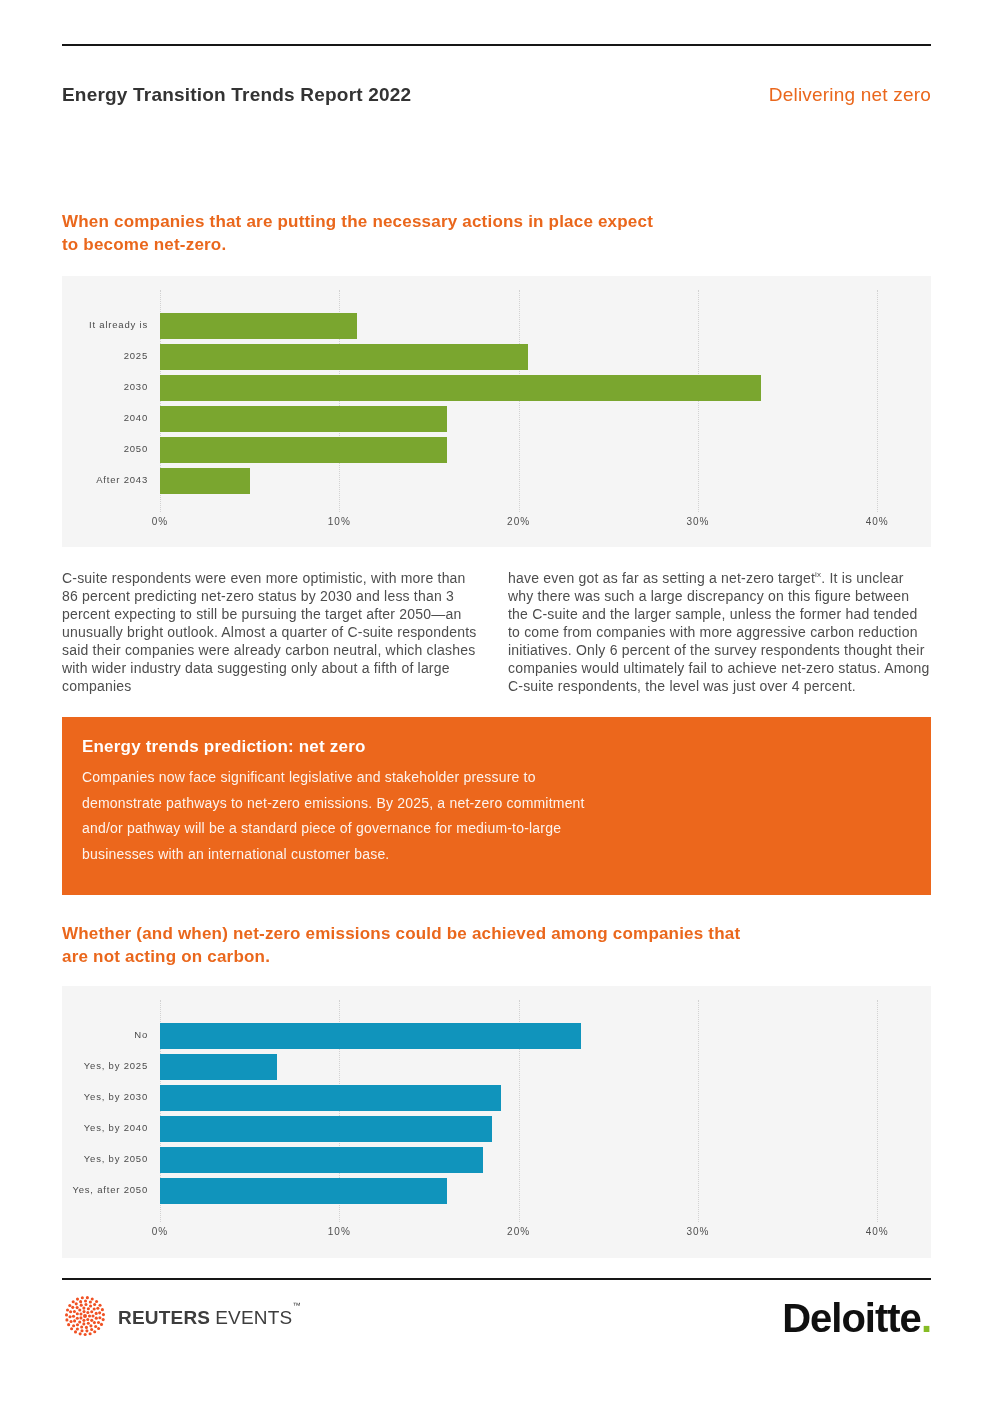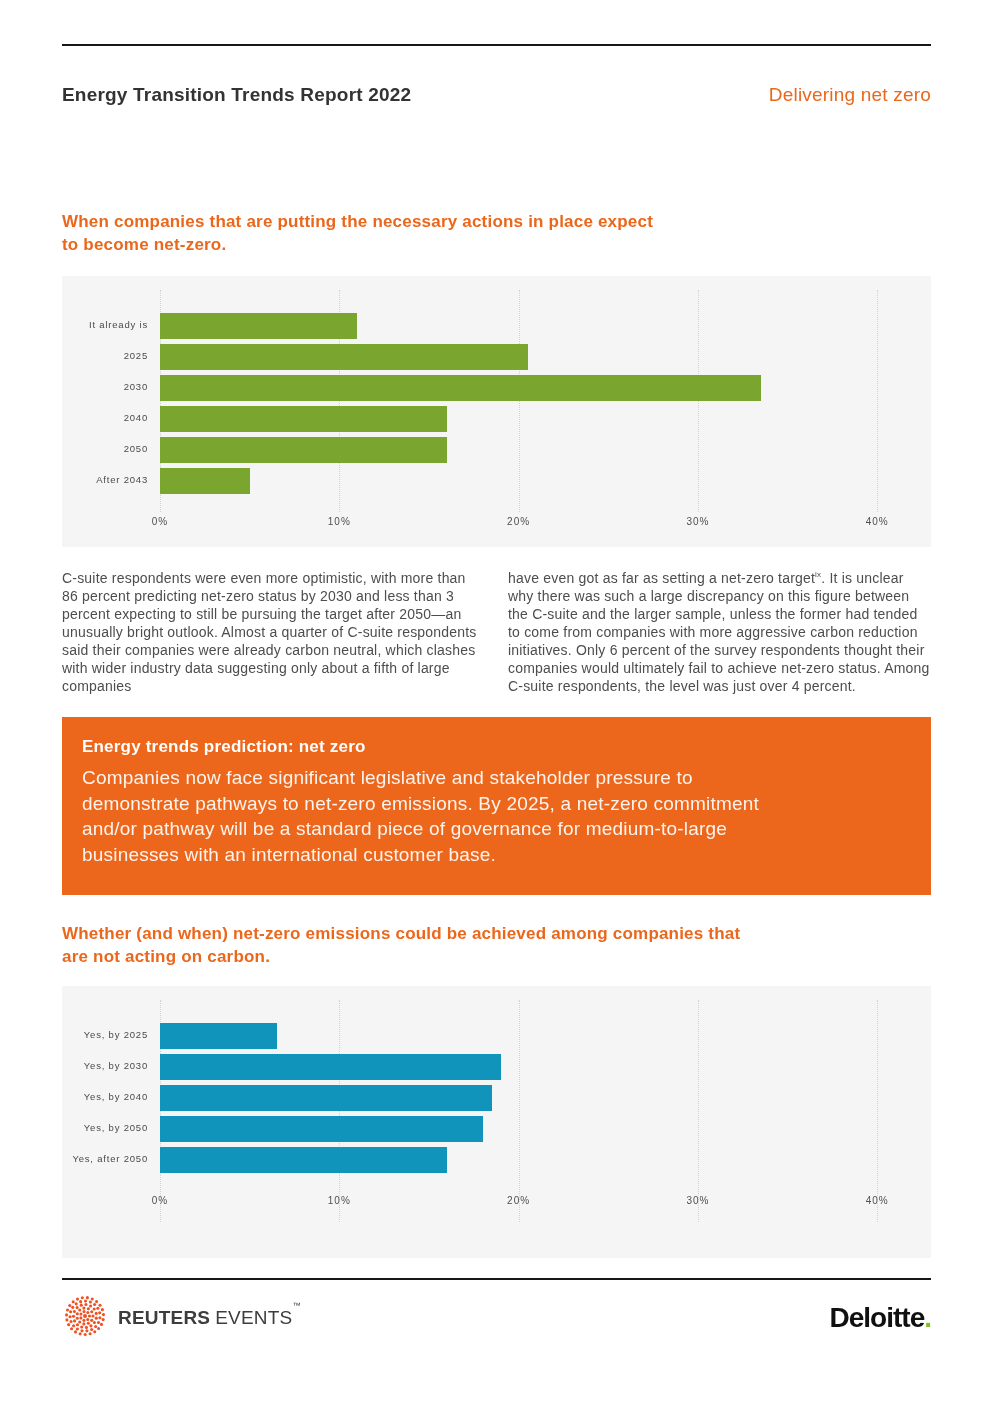--- a/index.html
+++ b/index.html
@@ -47,30 +47,30 @@
   }
 
   
   .columns { margin:22px 62px 0; display:flex; gap:23px; }
   .col { flex:1; font-size:14px; line-height:18px; color:#4d4d4d; letter-spacing:0.2px; }
   .col sup { font-size:8px; vertical-align:super; line-height:0; }
 
   
   .callout { margin:22px 62px 0; background:#EC671C; height:178px; padding:20px 20px; }
   .callout-title { color:#ffffff; font-size:17px; font-weight:bold; letter-spacing:0.2px; margin-bottom:8px; }
-  .callout-line { color:#fdf4ee; font-size:19px; font-weight:300; line-height:25.5px; letter-spacing:0.2px; }
+  .callout-line { color:#fdf4ee; font-size:14px; font-weight:300; line-height:25.5px; letter-spacing:0.2px; }
 
   
   .footer { margin:12px 62px 0; display:flex; justify-content:space-between; align-items:center; height:52px; }
   .reuters { display:flex; align-items:center; gap:10px; }
   .reuters-text { font-size:19px; color:#3d3d3d; letter-spacing:0.2px; }
   .reuters-bold { font-weight:bold; }
   .reuters-light { font-weight:300; margin-left:5px; }
   .reuters-tm { font-size:8px; vertical-align:top; position:relative; top:-6px; }
-  .deloitte { font-size:28px; font-weight:bold; color:#101010; letter-spacing:-1px; }
+  .deloitte { font-size:40px; font-weight:bold; color:#101010; letter-spacing:-1px; }
   .deloitte-dot { color:#86BC25; }
 </style>
 </head>
 <body>
 
 <div class="page">
 
   <div class="rule rule-top"></div>
 
   <div class="header">
@@ -149,20 +149,24 @@
   <div class="chart-panel blue" id="chart-2">
     <div class="plot">
       <div class="grid">
           <div class="gridline" style="left: 0%;"></div>
           <div class="gridline" style="left: 23.2558%;"></div>
           <div class="gridline" style="left: 46.5116%;"></div>
           <div class="gridline" style="left: 69.7674%;"></div>
           <div class="gridline" style="left: 93.0233%;"></div>
         </div>
       <div class="rows">
+          <div class="chart-row">
+            <span class="cat-label">No</span>
+            <div class="bar" style="width: 54.6512%; background: rgb(16, 148, 188);"></div>
+          </div>
           <div class="chart-row">
             <span class="cat-label">Yes, by 2025</span>
             <div class="bar" style="width: 15.1163%; background: rgb(16, 148, 188);"></div>
           </div>
           <div class="chart-row">
             <span class="cat-label">Yes, by 2030</span>
             <div class="bar" style="width: 44.186%; background: rgb(16, 148, 188);"></div>
           </div>
           <div class="chart-row">
             <span class="cat-label">Yes, by 2040</span>

